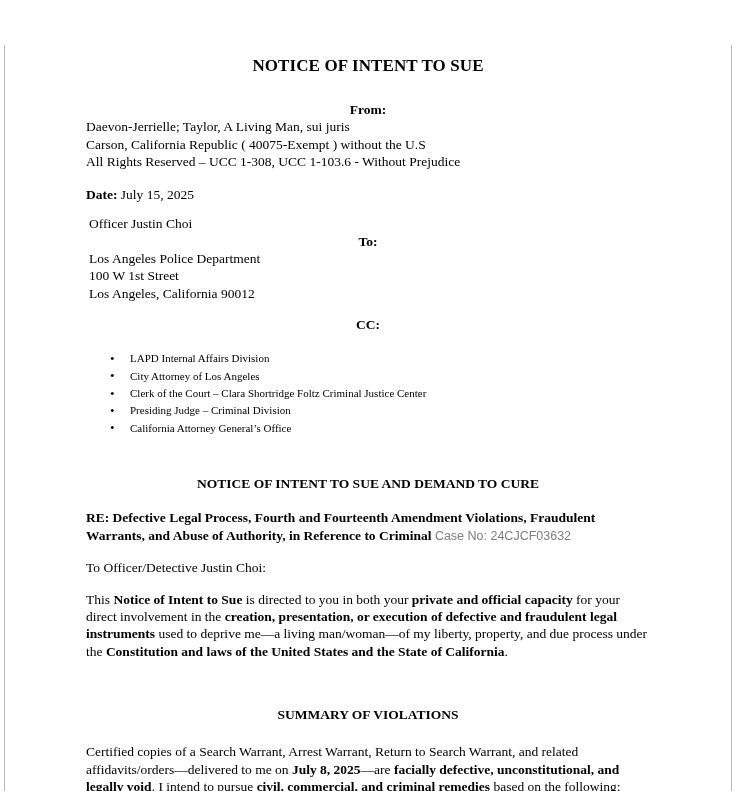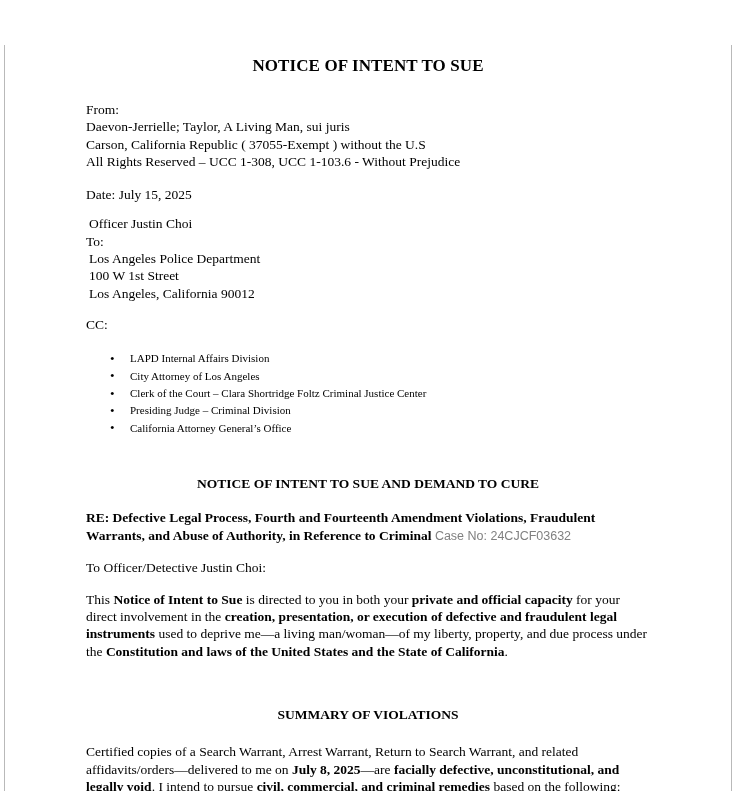--- a/index.html
+++ b/index.html
@@ -76,21 +76,21 @@
     line-height: 18px;
     margin: 0;
   }
 
   .block {
     font-size: 13.5px;
     line-height: 17.3px;
     margin: 0;
   }
 
-  .lbl { font-weight: normal; }
+  .lbl { font-weight: bold; text-align: center; }
 
   .addr-line { padding-left: 3px; }
 
   .gap-25 { height: 25px; }
   .gap-19 { height: 19px; }
   .gap-17 { height: 17px; }
   .gap-16 { height: 16px; }
   .gap-14 { height: 14px; }
   .gap-12 { height: 12px; }
   .gap-38 { height: 38px; }
@@ -151,21 +151,21 @@
 
   <div id="content">
 
     <h1 class="doc-title">NOTICE OF INTENT TO SUE</h1>
 
     <div class="gap-25"></div>
 
     <div>
       <div class="block lbl">From:</div>
       <div class="block">Daevon-Jerrielle; Taylor, A Living Man, sui juris</div>
-      <div class="block">Carson, California Republic ( 37055-Exempt ) without the U.S</div>
+      <div class="block">Carson, California Republic ( 40075-Exempt ) without the U.S</div>
       <div class="block">All Rights Reserved – UCC 1-308, UCC 1-103.6  - Without Prejudice</div>
     </div>
 
     <div class="gap-16"></div>
 
     <div class="block">
       <span class="lbl">Date:</span><span>&nbsp;</span><span>July 15, 2025</span>
     </div>
 
     <div class="gap-12"></div>

